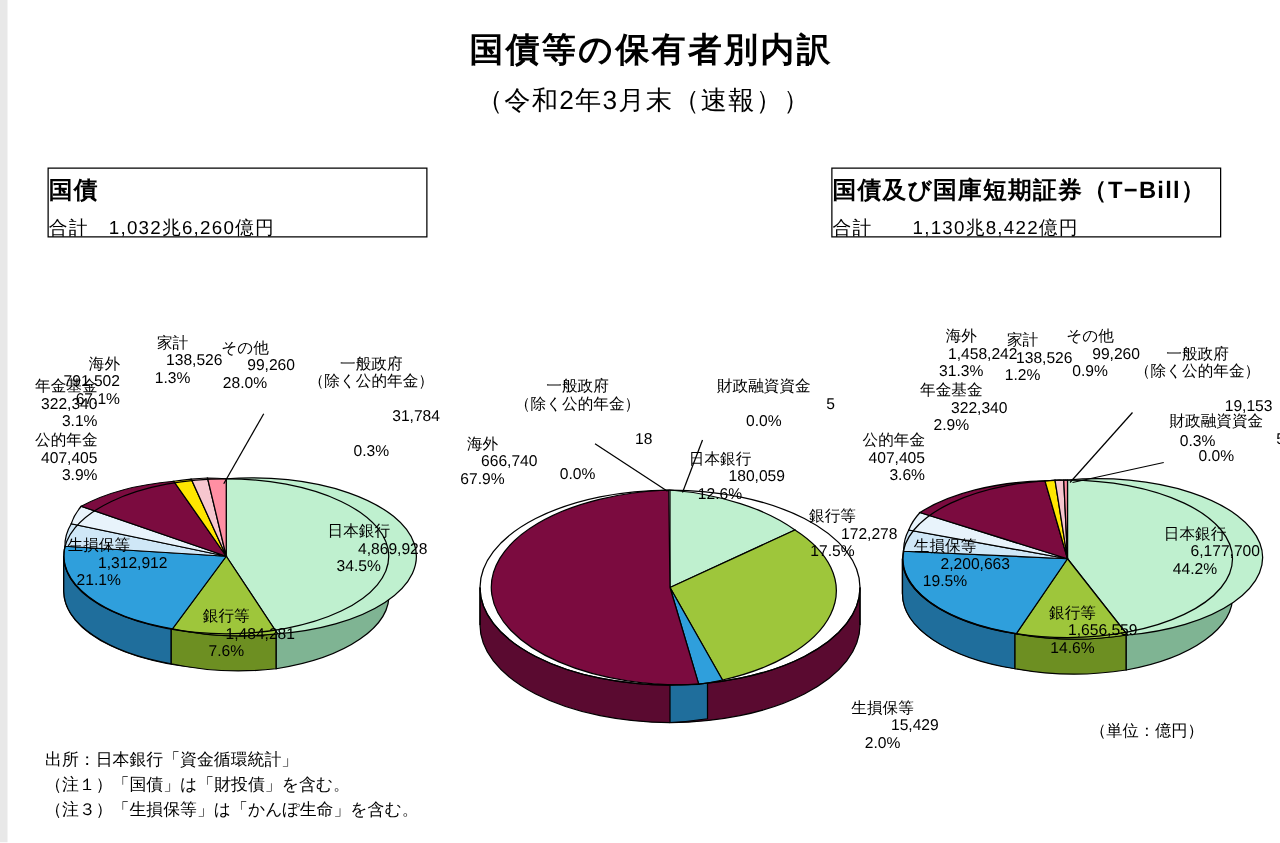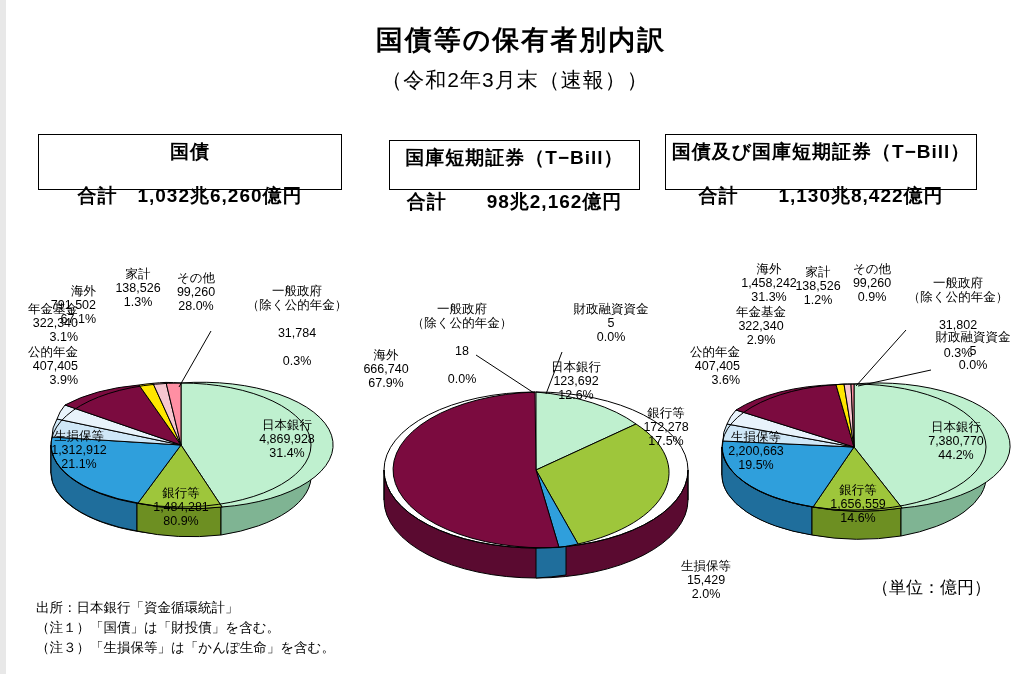--- a/index.html
+++ b/index.html
@@ -43,87 +43,82 @@
     top: 134px;
     left: 0;
     width: 1024px;
     height: 58px;
   }
   .hbox {
     position: absolute;
     border: 1px solid #000;
     background: #fff;
     box-sizing: border-box;
-    text-align: center;
     padding-top: 4px;
   }
   .hbox .l1 {
     font-size: 19px;
     font-weight: bold;
     letter-spacing: 1px;
   }
   .hbox .l2 {
-    font-size: 19px;
-    font-weight: bold;
+    font-size: 15px;
+    font-weight: normal;
     letter-spacing: 1px;
-    margin-top: 18px;
+    margin-top: 8px;
   }
   #hbox1 { left: 32px;  top: 0; width: 304px; height: 56px; }
   #hbox2 { left: 383px; top: 6px; width: 251px; height: 50px; }
   #hbox3 { left: 659px; top: 0; width: 312px; height: 56px; }
 
   .chart-area {
     position: absolute;
     left: 0; top: 0;
     width: 1024px; height: 674px;
     pointer-events: none;
   }
   .lbl {
     position: absolute;
     font-size: 12.5px;
     line-height: 14px;
     white-space: nowrap;
   }
   .lbl.c { text-align: center; }
   .lbl.r { text-align: right; }
   .lbl .nm { display:block; }
-  .lbl .v  { display:block; }
+  .lbl .v  { display:block;text-align:right; }
   .lbl .p  { display:block; }
 
   .footnotes {
     position: absolute;
     left: 30px;
     top: 598px;
     font-size: 13.5px;
     line-height: 20px;
   }
   .unit-note {
     position: absolute;
     left: 866px;
     top: 576px;
-    font-size: 17px;
+    font-size: 13px;
   }
   svg { display: block; }
 </style>
 </head>
 <body>
 
 <div id="page">
 
   <div class="title">国債等の保有者別内訳</div>
   <div class="subtitle">（令和2年3月末（速報））</div>
 
   <div class="header-row">
     <div class="hbox" id="hbox1">
       <div class="l1">国債</div>
       <div class="l2">合計　1,032兆6,260億円</div>
-    </div>
-    <div class="hbox" id="hbox2">
-      <div class="l1">国庫短期証券（T−Bill）</div>
-      <div class="l2">合計　　98兆2,162億円</div>
     </div>
     <div class="hbox" id="hbox3">
       <div class="l1">国債及び国庫短期証券（T−Bill）</div>
       <div class="l2">合計　　1,130兆8,422億円</div>
     </div>
   </div>
 
   <svg class="chart-area" width="1024" height="674" viewBox="0 0 1024 674">
     <defs>
 
@@ -208,26 +203,26 @@
       <path d="M 848,447 L 845,384 A 132,63 0 0 1 848,384 Z" fill="#ff8fa3" stroke="#000" stroke-width="1"></path>
       <ellipse cx="848" cy="447" rx="132" ry="63" fill="none" stroke="#000" stroke-width="1"></ellipse>
       <line x1="850" y1="386" x2="900" y2="330" stroke="#000" stroke-width="1"></line>
       <line x1="852" y1="386" x2="925" y2="370" stroke="#000" stroke-width="1"></line>
     </g>
   </svg>
 
   <div class="lbl c" style="left:226px; top:418px; width:110px;">
     <span class="nm">日本銀行</span>
     <span class="v">4,869,928</span>
-    <span class="p">31.4%</span>
+    <span class="p">34.5%</span>
   </div>
   <div class="lbl c" style="left:120px; top:486px; width:110px;">
     <span class="nm">銀行等</span>
     <span class="v">1,484,281</span>
-    <span class="p">80.9%</span>
+    <span class="p">7.6%</span>
   </div>
   <div class="lbl c" style="left:18px; top:429px; width:110px;">
     <span class="nm">生損保等</span>
     <span class="v">1,312,912</span>
     <span class="p">21.1%</span>
   </div>
   <div class="lbl r" style="left:-8px; top:345px; width:80px;">
     <span class="nm">公的年金</span>
     <span class="v">407,405</span>
     <span class="p">3.9%</span>
@@ -254,21 +249,21 @@
   </div>
   <div class="lbl c" style="left:236px; top:270px; width:110px; white-space:pre-line;">
     <span class="nm">一般政府
 （除く公的年金）</span>
     <span class="v">31,784</span>
     <span class="p">0.3%</span>
   </div>
 
   <div class="lbl c" style="left:518px; top:360px; width:104px;">
     <span class="nm">日本銀行</span>
-    <span class="v">123,692</span>
+    <span class="v">180,059</span>
     <span class="p">12.6%</span>
   </div>
   <div class="lbl c" style="left:608px; top:406px; width:104px;">
     <span class="nm">銀行等</span>
     <span class="v">172,278</span>
     <span class="p">17.5%</span>
   </div>
   <div class="lbl c" style="left:655px; top:559px; width:90px;">
     <span class="nm">生損保等</span>
     <span class="v">15,429</span>
@@ -286,21 +281,21 @@
     <span class="p">0.0%</span>
   </div>
   <div class="lbl c" style="left:548px; top:302px; width:114px;">
     <span class="nm">財政融資資金</span>
     <span class="v">5</span>
     <span class="p">0.0%</span>
   </div>
 
   <div class="lbl c" style="left:898px; top:420px; width:104px;">
     <span class="nm">日本銀行</span>
-    <span class="v">7,380,770</span>
+    <span class="v">6,177,700</span>
     <span class="p">44.2%</span>
   </div>
   <div class="lbl c" style="left:800px; top:483px; width:104px;">
     <span class="nm">銀行等</span>
     <span class="v">1,656,559</span>
     <span class="p">14.6%</span>
   </div>
   <div class="lbl c" style="left:698px; top:430px; width:104px;">
     <span class="nm">生損保等</span>
     <span class="v">2,200,663</span>
@@ -327,21 +322,21 @@
     <span class="p">1.2%</span>
   </div>
   <div class="lbl c" style="left:826px; top:262px; width:80px;">
     <span class="nm">その他</span>
     <span class="v">99,260</span>
     <span class="p">0.9%</span>
   </div>
   <div class="lbl c" style="left:892px; top:262px; width:120px; white-space:pre-line;">
     <span class="nm">一般政府
 （除く公的年金）</span>
-    <span class="v">31,802</span>
+    <span class="v">19,153</span>
     <span class="p">0.3%</span>
   </div>
   <div class="lbl c" style="left:912px; top:330px; width:110px;">
     <span class="nm">財政融資資金</span>
     <span class="v">5</span>
     <span class="p">0.0%</span>
   </div>
 
   <div class="unit-note">（単位：億円）</div>
 

